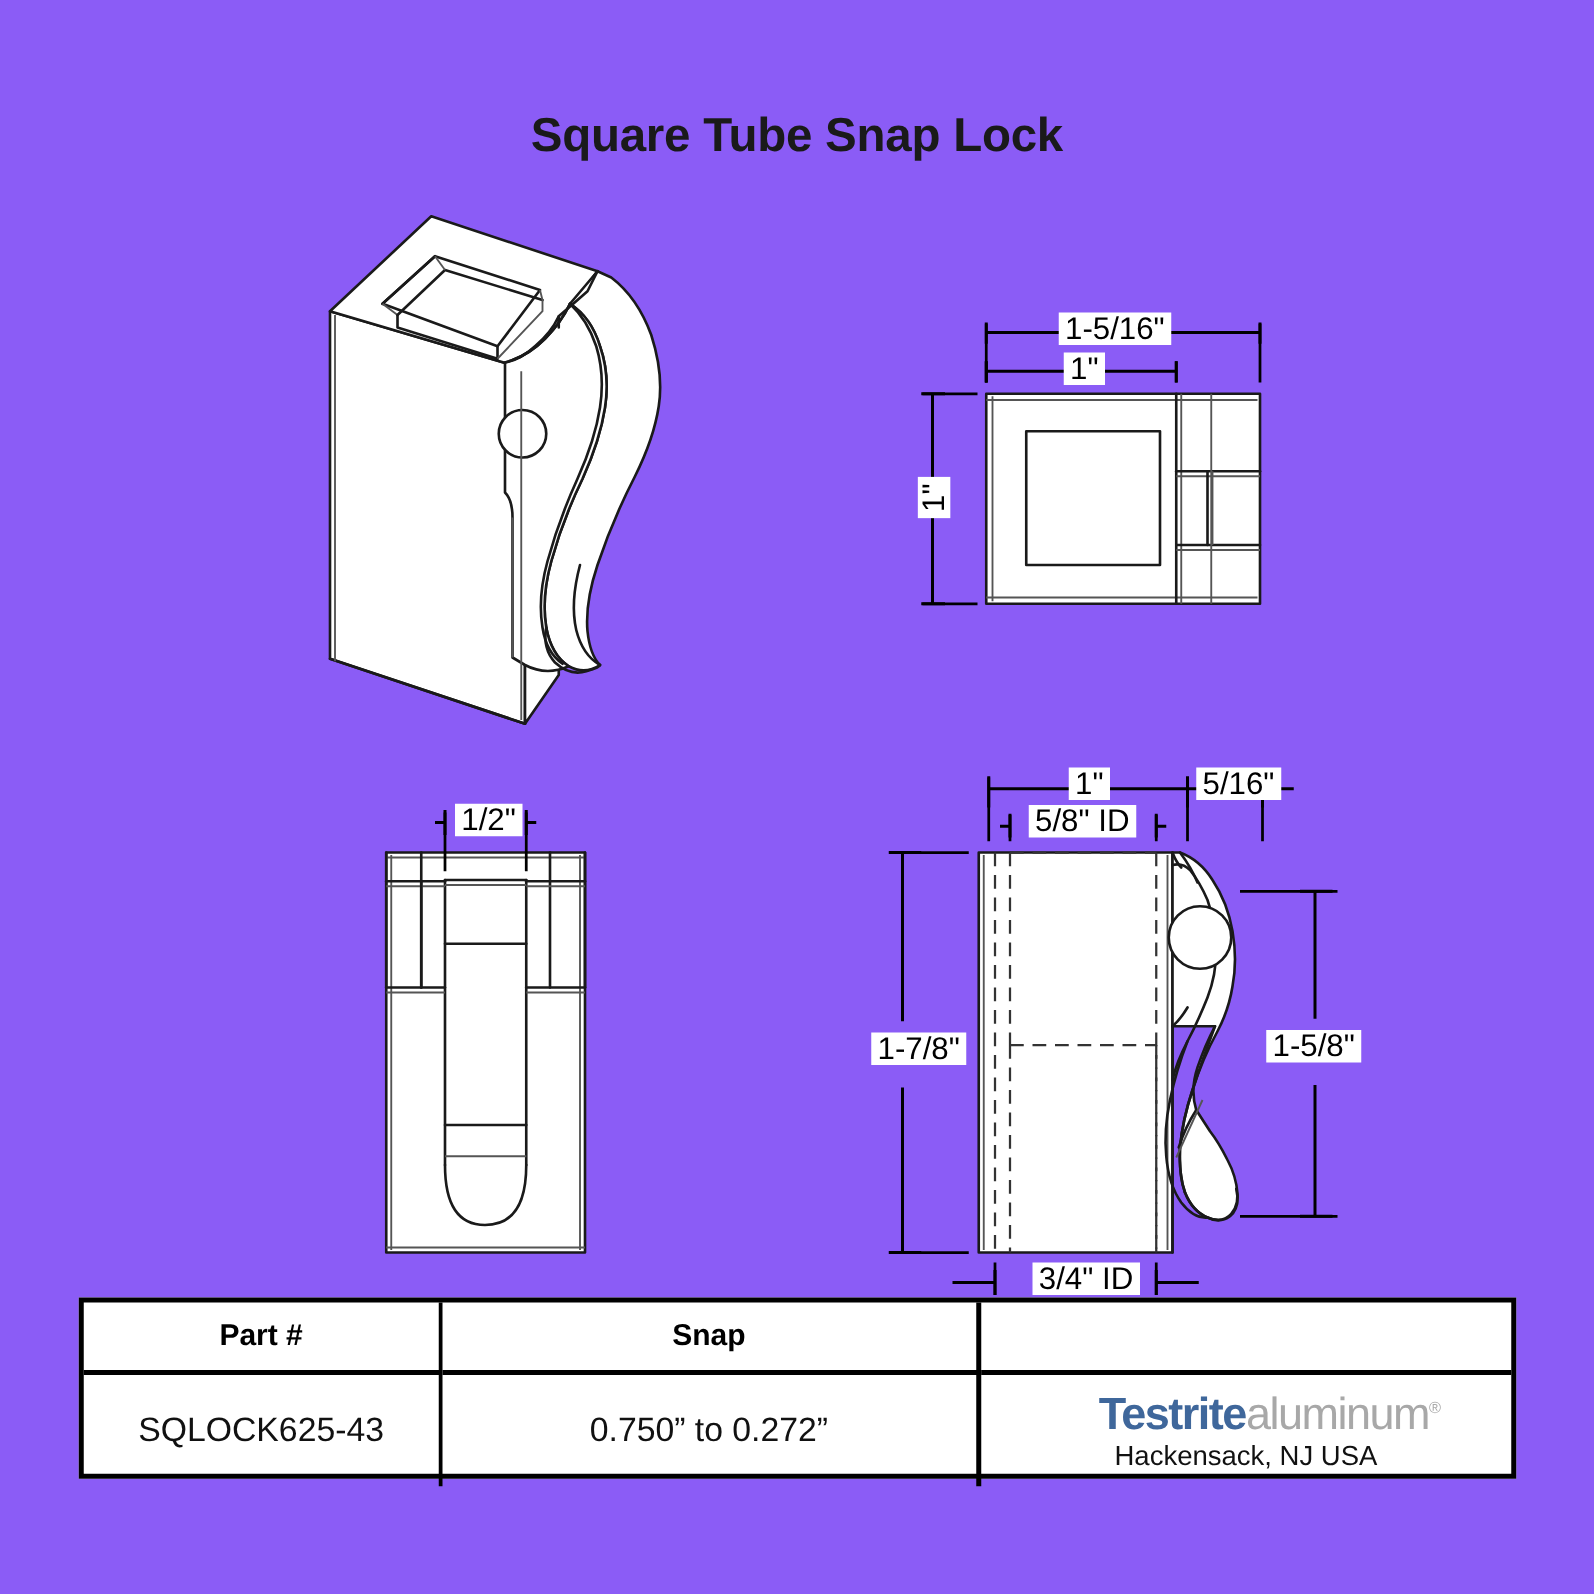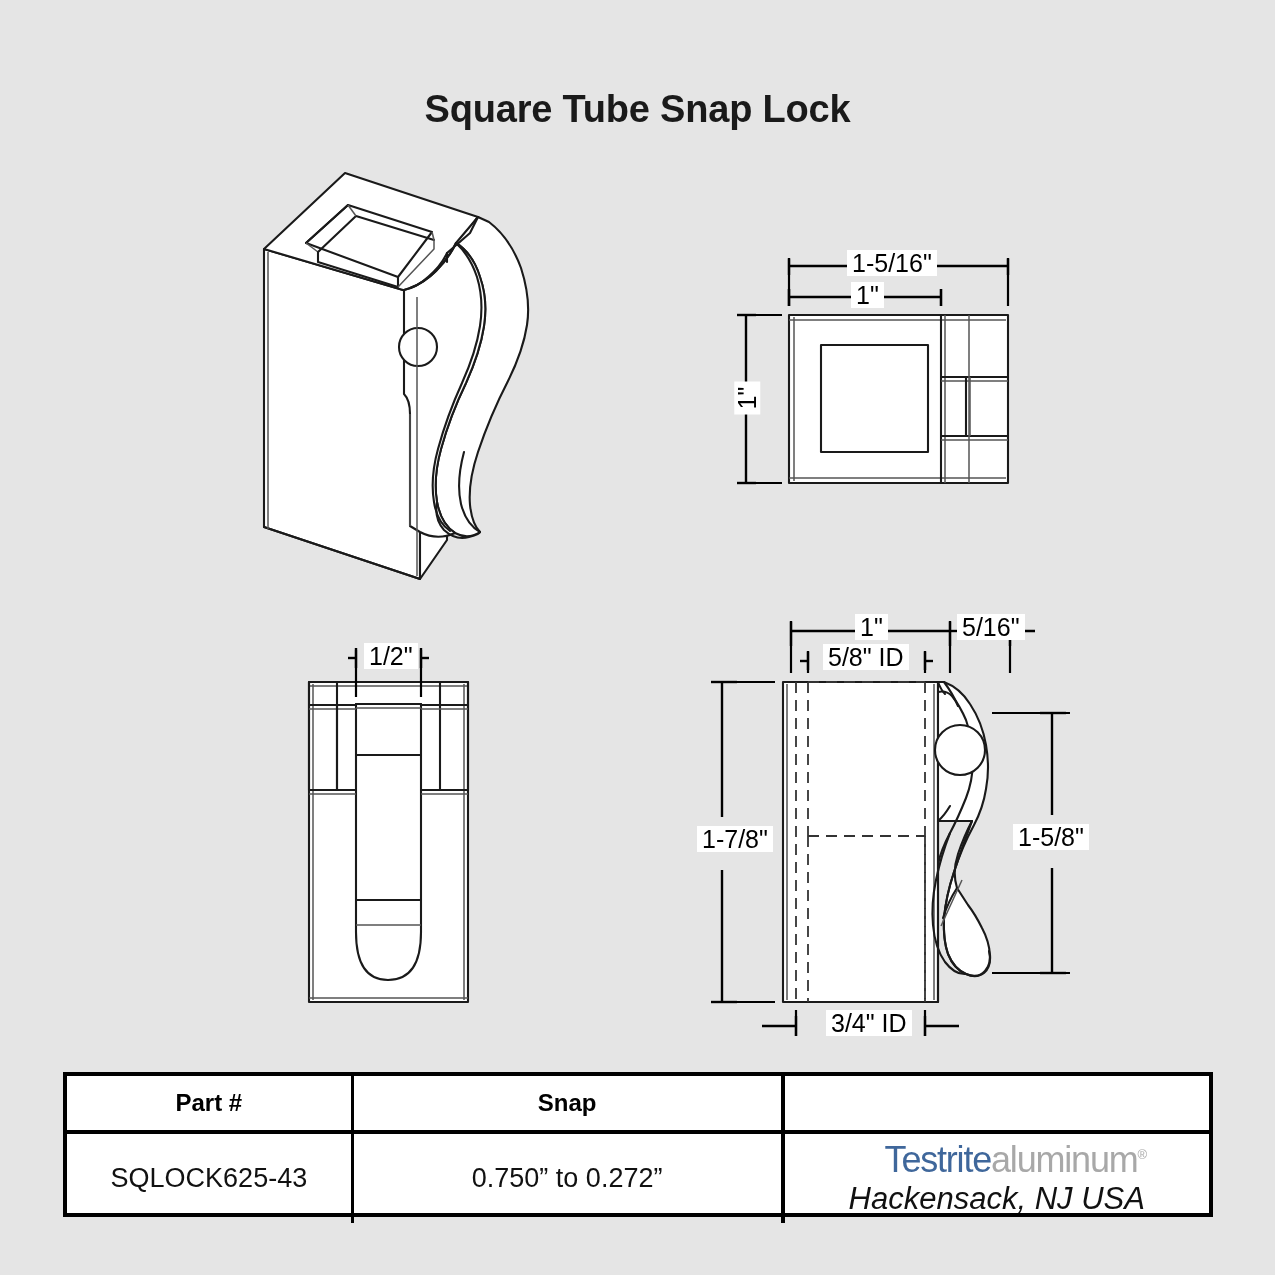--- a/index.html
+++ b/index.html
@@ -8,21 +8,21 @@
     background: #ffffff;
   }
   body {
     font-family: "Liberation Sans", sans-serif;
     color: #000000;
   }
   #page {
     position: relative;
     width: 1275px;
     height: 1275px;
-    background: #e5e5e5;
+    background: #8b5cf6;
     overflow: hidden;
   }
   #drawing-title {
     position: absolute;
     left: 0;
     top: 88px;
     width: 1275px;
     text-align: center;
     font-size: 38px;
     font-weight: bold;
@@ -31,21 +31,21 @@
   }
   .svg-layer {
     position: absolute;
     left: 0;
     top: 0;
   }
   
   #spec-table {
     position: absolute;
     left: 63px;
-    top: 1072px;
+    top: 1038px;
     width: 1150px;
     height: 145px;
     border: 4px solid #000;
     border-collapse: collapse;
     box-sizing: border-box;
     background: #fff;
   }
   #spec-table table {
     width: 100%;
     height: 100%;
@@ -80,38 +80,37 @@
     padding-top: 2px !important;
   }
   .logo-wordmark {
     font-size: 36px;
     line-height: 1.0;
     white-space: nowrap;
     letter-spacing: -1.2px;
   }
   .logo-testrite {
     color: #3f679b;
-    font-weight: normal;
+    font-weight: bold;
     margin-left: 37px;
   }
   .logo-aluminum {
     color: #a8a8a8;
     font-weight: normal;
   }
   .logo-reg {
     color: #a8a8a8;
     font-size: 13px;
     vertical-align: super;
   }
   .logo-city {
-    font-size: 31px;
+    font-size: 22px;
     color: #111;
     margin-top: 3px;
     white-space: nowrap;
-    font-style: italic;
   }
   
   .dim {
     position: absolute;
     font-size: 25px;
     color: #000;
     background: #ffffff;
     white-space: nowrap;
     padding: 0 5px;
     line-height: 1.05;

